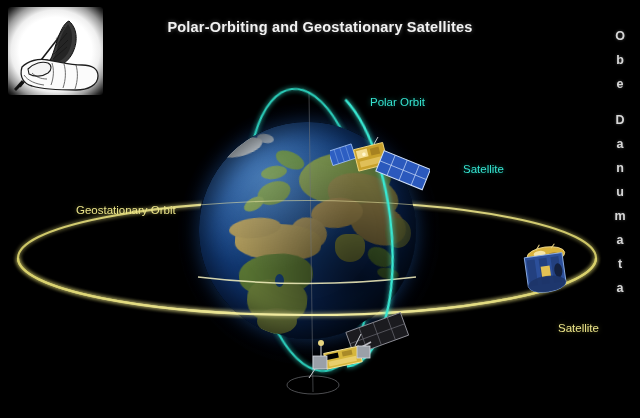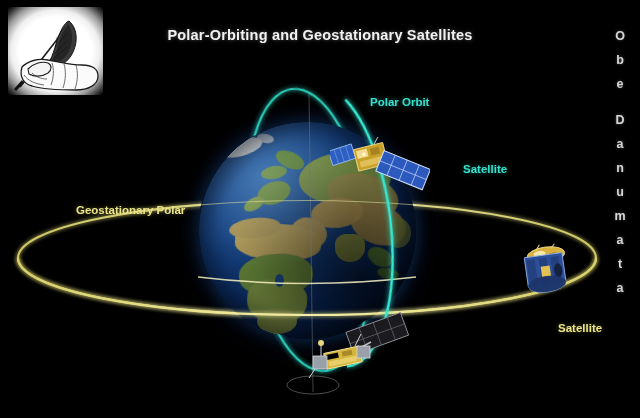--- a/index.html
+++ b/index.html
@@ -9,21 +9,21 @@
     width:640px;height:418px;overflow:hidden;
   }
   #stage{
     position:relative;width:640px;height:418px;
     background:#000000;
     overflow:hidden;
   }
 
   
   #title{
-    position:absolute;left:0;top:27px;width:640px;
+    position:absolute;left:0;top:19px;width:640px;
     text-align:center;
     color:#f2f2f2;
     font-size:14.5px;font-weight:bold;
     letter-spacing:.2px;
     text-shadow:0 0 4px rgba(255,255,255,.35);
   }
 
   
   #logo{
     position:absolute;left:8px;top:7px;width:95px;height:88px;
@@ -72,21 +72,21 @@
   }
   #globe .limb{
     position:absolute;inset:0;border-radius:50%;
     box-shadow:inset 0 0 26px 8px rgba(0,0,0,.60);
   }
 
   
   #orbits{position:absolute;left:0;top:0;width:640px;height:418px;}
 
   
-  .lbl{position:absolute;font-weight:bold;white-space:pre-line;line-height:1.25;padding-left:44px;}
+  .lbl{position:absolute;font-weight:normal;white-space:pre-line;line-height:1.25;padding-left:44px;}
   .lbl.cyan{color:#36e2cf;text-shadow:0 0 5px rgba(20,190,170,.55);}
   .lbl.yellow{color:#ece58a;text-shadow:0 0 5px rgba(200,190,80,.45);}
 
   #lblPolarOrbit{left:326px;top:95px;font-size:11.5px;}
   #lblPolarSat{left:419px;top:148px;font-size:11.5px;text-align:center;}
   #lblGeoOrbit{left:32px;top:203px;font-size:11.5px;}
   #lblGeoSat{left:514px;top:307px;font-size:11.5px;text-align:center;}
 
   
   #sideText{
@@ -339,21 +339,21 @@
   </div>
 
   <div id="title">Polar-Orbiting and Geostationary Satellites</div>
 
   <div class="lbl cyan" id="lblPolarOrbit">Polar Orbit</div>
 
   <div class="lbl cyan" id="lblPolarSat">
     <div>Satellite</div>
   </div>
 
-  <div class="lbl yellow" id="lblGeoOrbit">Geostationary Polar</div>
+  <div class="lbl yellow" id="lblGeoOrbit">Geostationary Orbit</div>
 
   <div class="lbl yellow" id="lblGeoSat">
     <div>Satellite</div>
   </div>
 
   <div id="sideText">
     <div id="wm1">
         <b>O</b>
         <b>b</b>
         <b>e</b>

